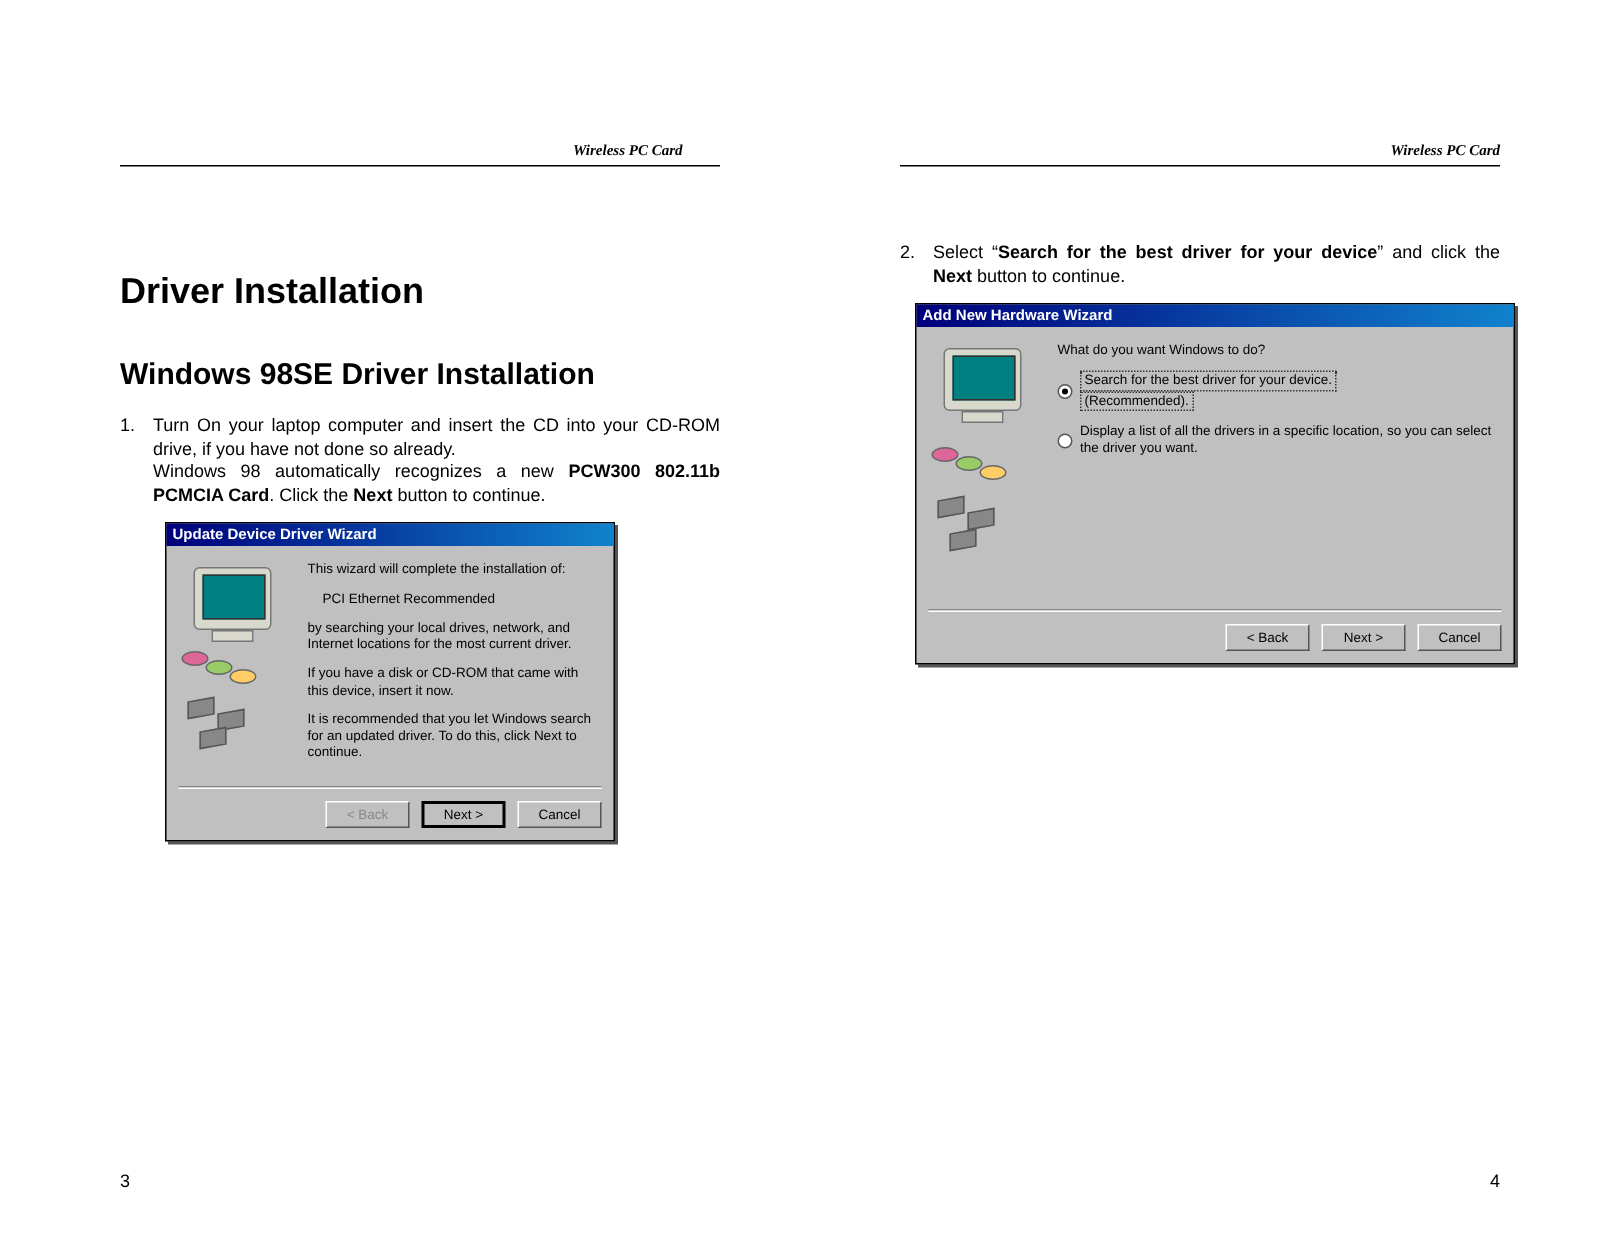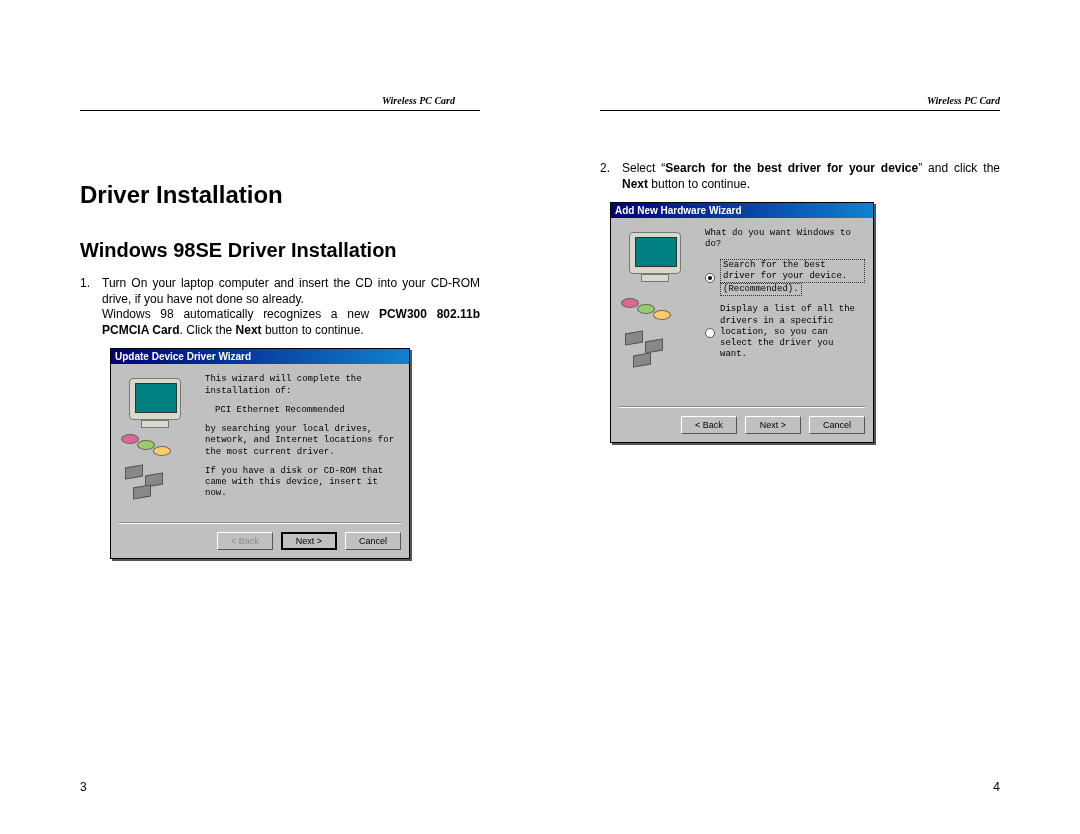--- a/index.html
+++ b/index.html
@@ -64,21 +64,21 @@
     margin-left: 30px;
   }
   .dialog {
     width: 300px;
     border: 1px solid #000;
     box-shadow: 2px 2px 0 #555;
     background: #c0c0c0;
     font-family: "MS Sans Serif", Tahoma, Arial, sans-serif;
     font-size: 9px;
   }
-  .dialog-wide { width: 264px; }
+  .dialog-wide { width: 400px; }
   .titlebar {
     background: linear-gradient(to right, #00007b, #1082cd);
     color: #fff;
     font-weight: bold;
     padding: 2px 4px;
     font-size: 10px;
   }
   .dlg-body {
     display: flex;
     padding: 10px 8px 6px 8px;
@@ -128,21 +128,20 @@
     transform: skewY(-10deg);
   }
   .c1 { top: 92px; left: 6px; }
   .c2 { top: 100px; left: 26px; }
   .c3 { top: 112px; left: 14px; }
 
   .dlg-text {
     flex: 1;
     padding-left: 6px;
     line-height: 1.25;
-    font-family: Liberation Mono, monospace;
   }
   .dlg-text p { margin-bottom: 8px; }
   .radio-row {
     display: flex;
     align-items: center;
     margin-bottom: 8px;
   }
   .radio {
     width: 10px; height: 10px;
     border: 1px solid #555;
@@ -220,20 +219,21 @@
           <div class="disc d3"></div>
           <div class="chip c1"></div>
           <div class="chip c2"></div>
           <div class="chip c3"></div>
         </div>
         <div class="dlg-text">
           <p>This wizard will complete the installation of:</p>
           <p style="padding-left:10px">PCI Ethernet Recommended</p>
           <p>by searching your local drives, network, and Internet locations for the most current driver.</p>
           <p>If you have a disk or CD-ROM that came with this device, insert it now.</p>
+          <p>It is recommended that you let Windows search for an updated driver. To do this, click Next to continue.</p>
         </div>
       </div>
       <hr class="dlg-sep">
       <div class="dlg-buttons">
         <div class="dlg-btn disabled">&lt; Back</div>
         <div class="dlg-btn default">Next &gt;</div>
         <div class="dlg-btn">Cancel</div>
       </div>
     </div>
   </div>

